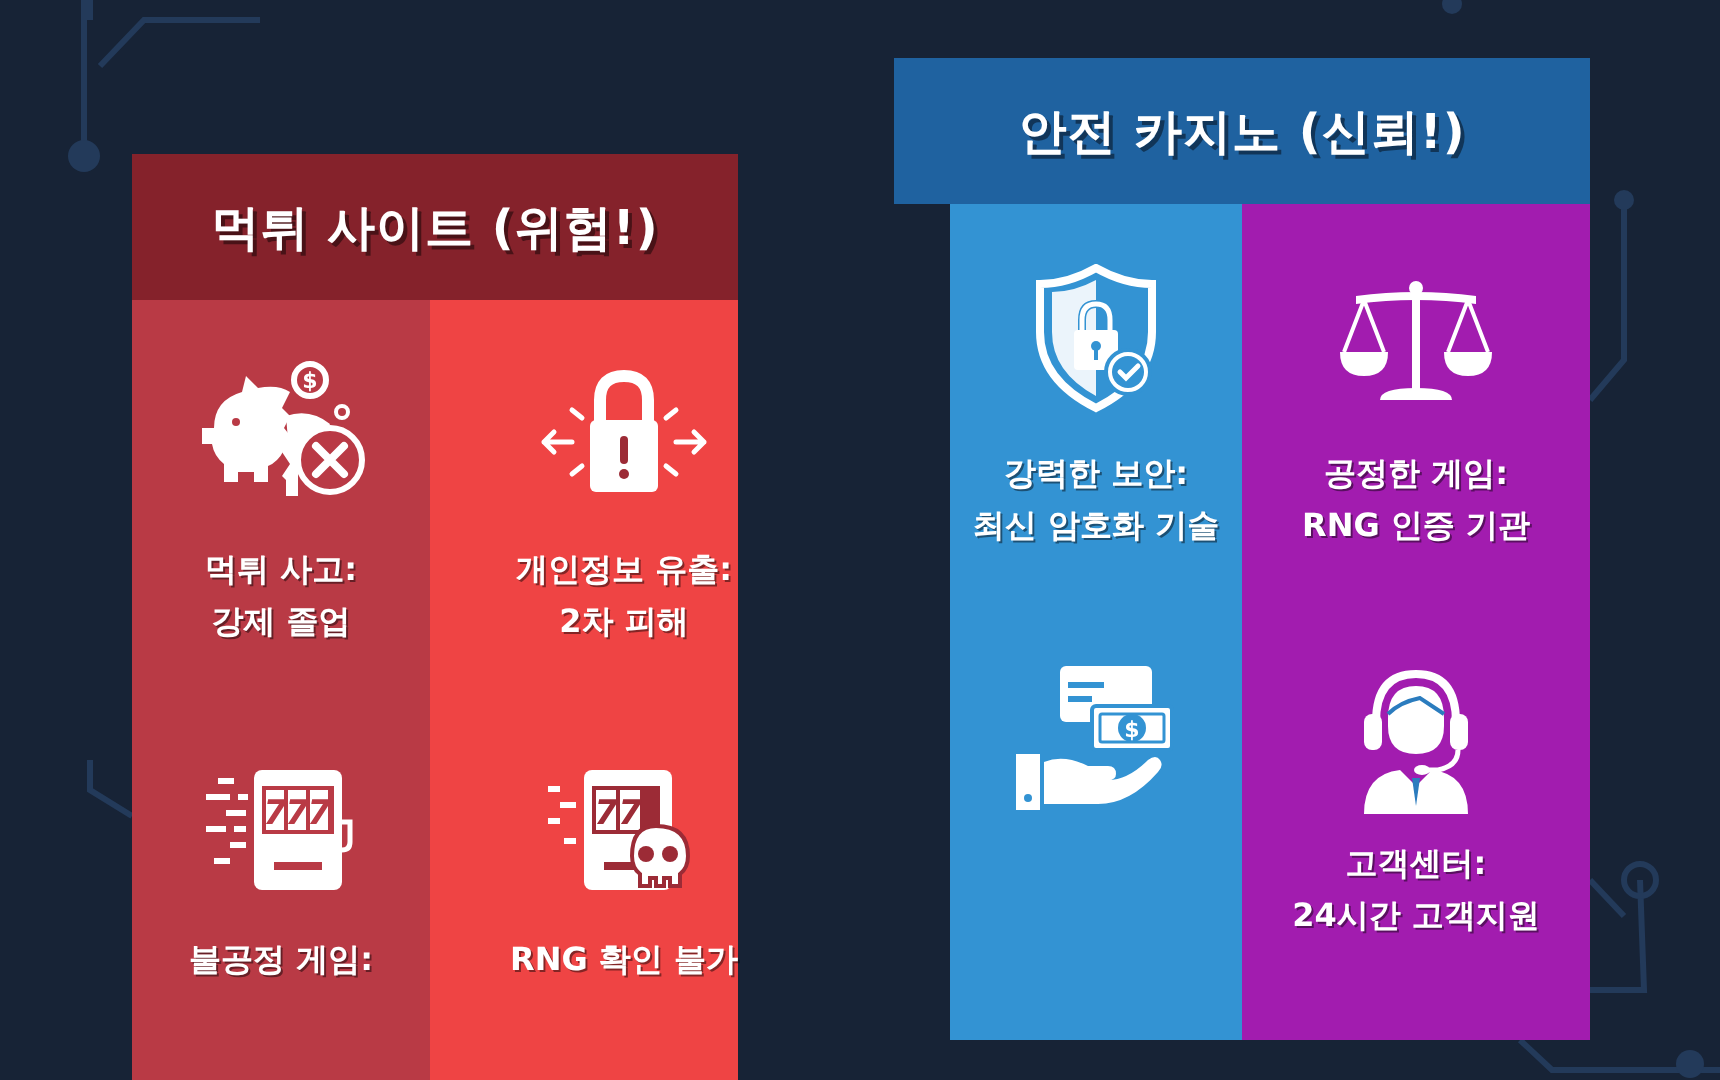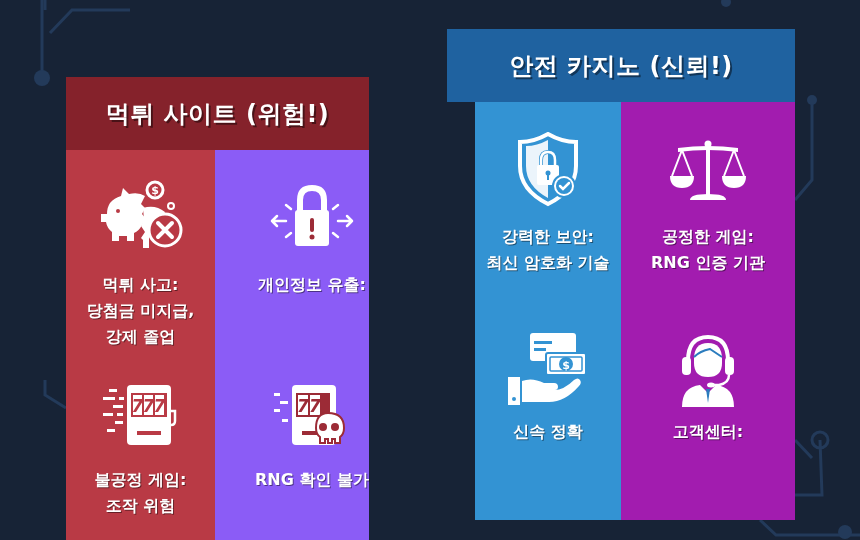--- a/index.html
+++ b/index.html
@@ -37,21 +37,21 @@
       grid-template-columns: 1fr 1fr;
       grid-template-rows: 213px 205px;
     }
     .tile {
       display: flex;
       flex-direction: column;
       align-items: center;
       padding-top: 30px;
     }
     .red .tile.c0 { background: #b93a45; }
-    .red .tile.c1 { background: #8b5cf6; padding-left: 40px; }
+    .red .tile.c1 { background: #ef4444; padding-left: 40px; }
     .blue .tile.c0 { background: #3393d3; margin-left: 28px; }
     .blue .tile.c1 { background: #a21caf; }
     .tile.r1 { padding-top: 16px; }
     .icon { width: 84px; height: 76px; display: block; }
     .label {
       margin-top: 16px;
       font-size: 16px;
       font-weight: bold;
       line-height: 26px;
       text-align: center;
@@ -95,39 +95,39 @@
           <circle cx="56" cy="10" r="8" fill="none" stroke="#fff" stroke-width="3"></circle>
           <text x="56" y="14" font-size="11" font-weight="bold" text-anchor="middle" font-family="DejaVu Sans, sans-serif">$</text>
           <circle cx="72" cy="26" r="3" fill="none" stroke="#fff" stroke-width="2"></circle>
         </g>
         <circle cx="19" cy="31" r="2" fill="#b93a45"></circle>
         <circle cx="66" cy="50" r="16" fill="#b93a45" stroke="#fff" stroke-width="3"></circle>
         <path d="M59 43 L73 57 M73 43 L59 57" stroke="#fff" stroke-width="4" stroke-linecap="round"></path>
       </svg>
       <div class="label">
         <div>먹튀 사고:</div>
-        <div>당첨금 미지급,</div>
         <div>강제 졸업</div>
       </div>
     </div>
 
     <div class="tile c1 r0">
       <svg class="icon" viewBox="0 0 84 76">
         <path d="M30 32 v-12 q0-12 12-12 q12 0 12 12 v12" fill="none" stroke="#fff" stroke-width="6"></path>
         <rect x="25" y="30" width="34" height="36" rx="3" fill="#fff"></rect>
         <rect x="40" y="38" width="4" height="14" rx="2" fill="#9c2b36"></rect>
         <circle cx="42" cy="57" r="2.5" fill="#9c2b36"></circle>
         <g stroke="#fff" stroke-width="2.5" stroke-linecap="round" fill="none">
           <path d="M2 41 h14 M2 41 l5-5 M2 41 l5 5"></path>
           <path d="M82 41 h-14 M82 41 l-5-5 M82 41 l-5 5"></path>
           <path d="M16 25 l5 4 M16 57 l5-4 M68 25 l-5 4 M68 57 l-5-4"></path>
         </g>
       </svg>
       <div class="label">
         <div>개인정보 유출:</div>
+        <div>2차 피해</div>
       </div>
     </div>
 
     <div class="tile c0 r1">
       <svg class="icon" viewBox="0 0 84 76">
         <rect x="28" y="6" width="44" height="60" rx="4" fill="#fff"></rect>
         <rect x="32" y="14" width="36" height="24" fill="#b93a45"></rect>
         <rect x="34" y="16" width="9" height="20" fill="#fff"></rect>
         <rect x="45" y="16" width="9" height="20" fill="#fff"></rect>
         <rect x="56" y="16" width="9" height="20" fill="#fff"></rect>
@@ -144,21 +144,20 @@
           <rect x="14" y="26" width="10" height="3"></rect>
             <rect x="4" y="34" width="10" height="3"></rect>
           <rect x="16" y="42" width="8" height="3"></rect>
             <rect x="8" y="50" width="8" height="3"></rect>
           <rect x="20" y="18" width="5" height="3"></rect>
             <rect x="18" y="34" width="6" height="3"></rect>
         </g>
       </svg>
       <div class="label">
         <div>불공정 게임:</div>
-        <div>조작 위험</div>
       </div>
     </div>
 
     <div class="tile c1 r1">
       <svg class="icon" viewBox="0 0 84 76">
         <rect x="22" y="6" width="44" height="60" rx="4" fill="#fff"></rect>
         <rect x="26" y="14" width="34" height="24" fill="#9c2b36"></rect>
         <rect x="28" y="16" width="10" height="20" fill="#fff"></rect>
         <rect x="40" y="16" width="10" height="20" fill="#fff"></rect>
         <g font-size="17" font-weight="bold" font-style="italic" fill="#9c2b36" font-family="DejaVu Sans, sans-serif" text-anchor="middle">
@@ -234,34 +233,34 @@
         <rect x="28" y="17" width="12" height="3" fill="#3393d3"></rect>
         <rect x="40" y="22" width="40" height="22" rx="2" fill="#fff" stroke="#3393d3" stroke-width="2"></rect>
         <rect x="44" y="26" width="32" height="14" rx="1" fill="none" stroke="#3393d3" stroke-width="1.5"></rect>
         <circle cx="60" cy="33" r="7" fill="#3393d3"></circle>
         <text x="60" y="37.5" font-size="11" font-weight="bold" fill="#fff" text-anchor="middle" font-family="DejaVu Sans, sans-serif">$</text>
         <rect x="2" y="46" width="12" height="28" fill="#fff"></rect>
         <circle cx="8" cy="68" r="2" fill="#3393d3"></circle>
         <path d="M16 50 q10-4 22 2 h10 q4 0 4 4 q0 3-4 3 h-12 h12 q10 0 20-10 q4-3 6 0 q2 3-1 6 q-14 16-30 16 h-27z" fill="#fff"></path>
       </svg>
       <div class="label">
-        <div>신속 정확</div>
       </div>
     </div>
 
     <div class="tile c1 r1">
       <svg class="icon" viewBox="0 0 84 76">
         <path d="M22 30 q0-24 20-24 q20 0 20 24" fill="none" stroke="#fff" stroke-width="4"></path>
         <rect x="16" y="26" width="9" height="18" rx="4" fill="#fff"></rect>
         <rect x="59" y="26" width="9" height="18" rx="4" fill="#fff"></rect>
         <path d="M28 28 q0-16 14-16 q14 0 14 16 v4 q0 14-14 14 q-14 0-14-14z" fill="#fff"></path>
         <path d="M28 26 q6-6 16-8 q6 4 12 8" fill="none" stroke="#2b7cbe" stroke-width="2"></path>
         <path d="M63 44 q0 8-10 10 h-6" fill="none" stroke="#fff" stroke-width="2.5"></path>
         <ellipse cx="45" cy="54" rx="4" ry="2.5" fill="#fff"></ellipse>
         <path d="M16 76 q0-20 18-22 l8 8 l8-8 q18 2 18 22z" fill="#fff"></path>
         <path d="M40 58 l2 14 l2-14z" fill="#2b7cbe"></path>
       </svg>
       <div class="label">
         <div>고객센터:</div>
+        <div>24시간 고객지원</div>
       </div>
     </div>
   </div>
 </section>
 
 </body></html>

